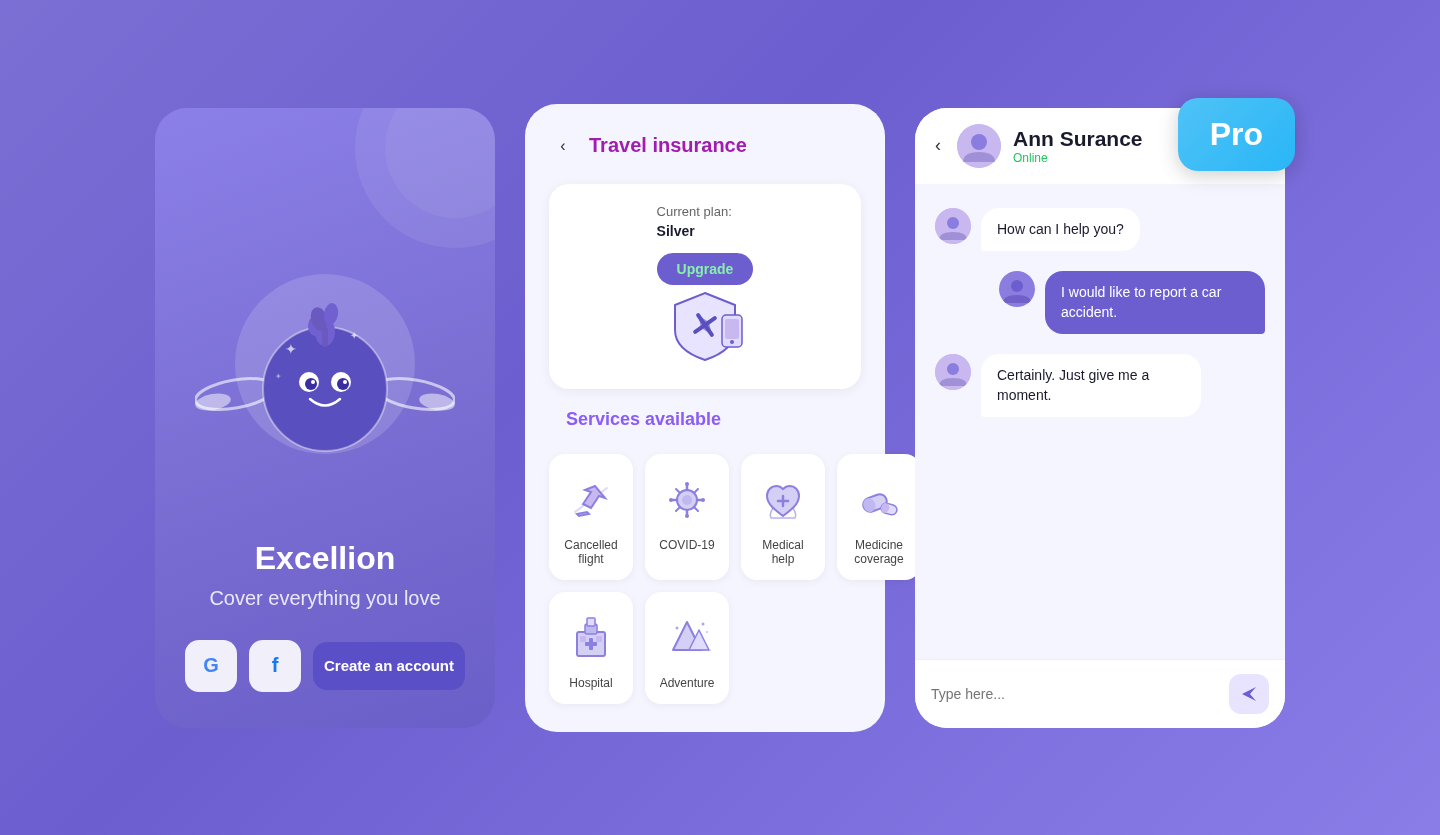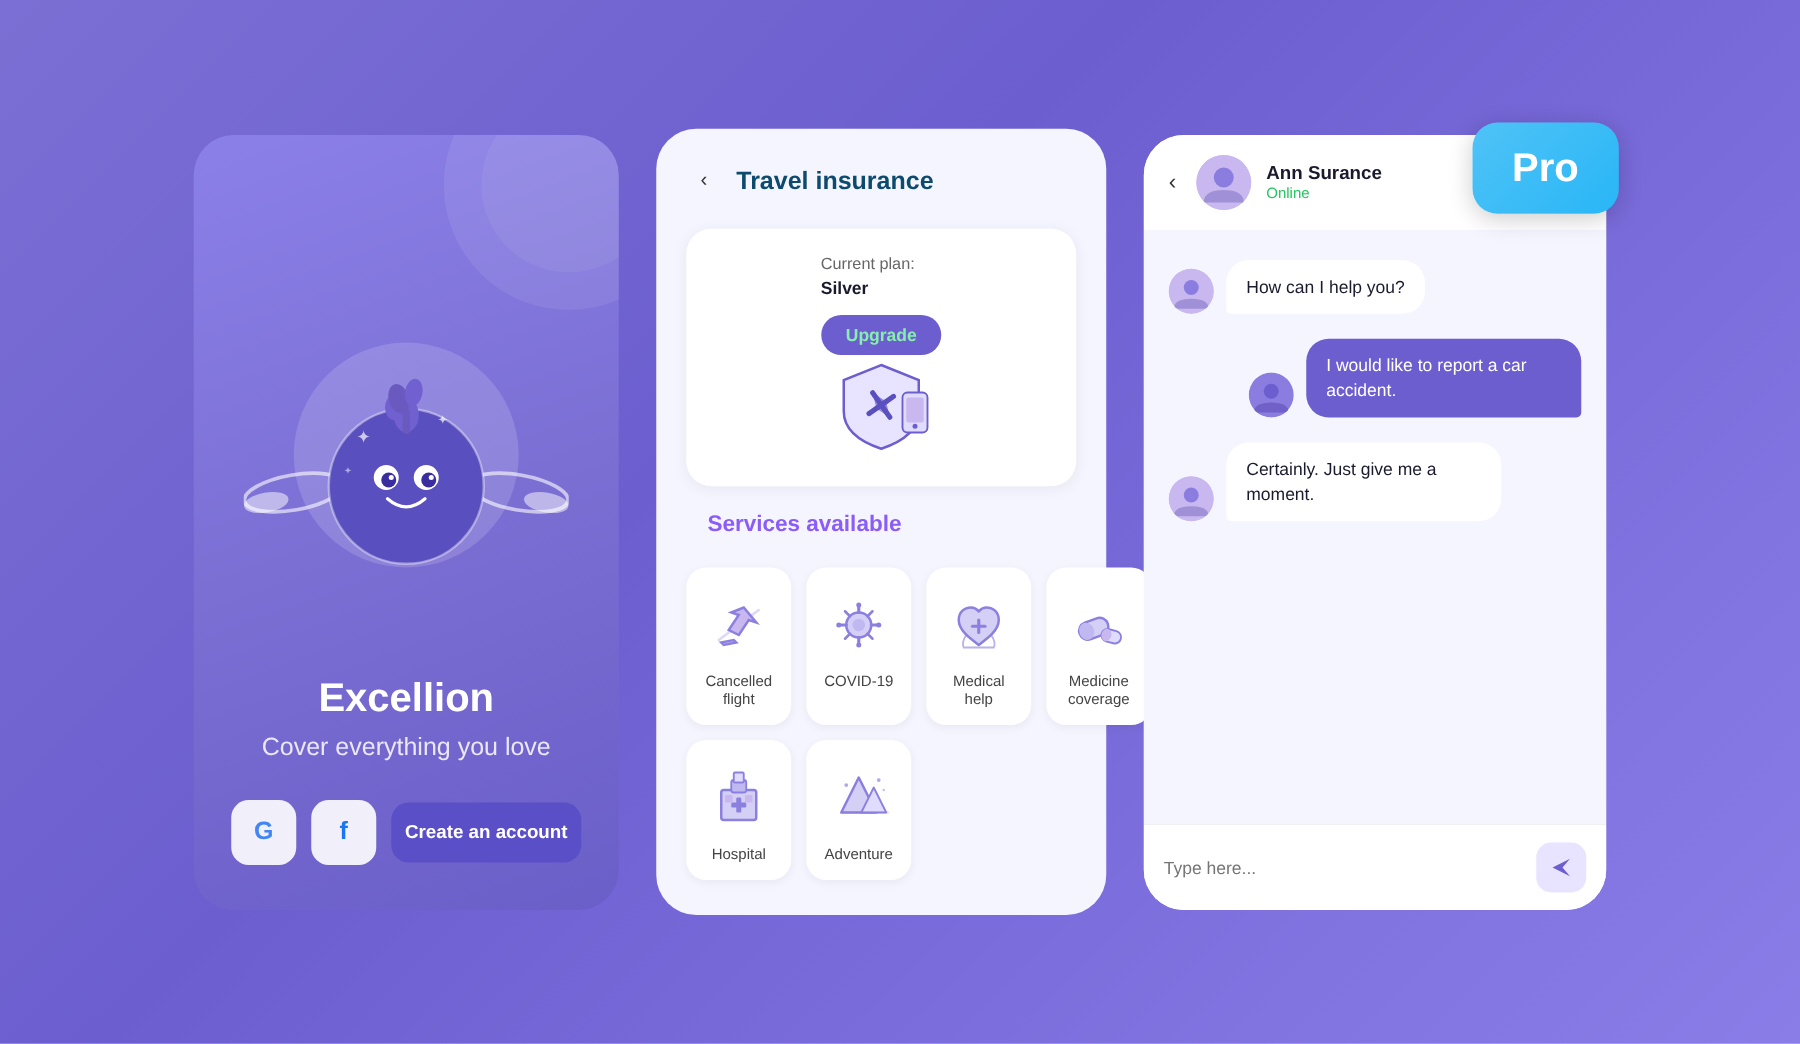--- a/index.html
+++ b/index.html
@@ -138,21 +138,21 @@
       justify-content: center;
       font-size: 16px;
       color: #333;
       cursor: pointer;
       background: none;
       border: none;
     }
     .travel-title {
       font-size: 20px;
       font-weight: 700;
-      color: #0c4a6e;
+      color: #a21caf;
     }
     .plan-card {
       background: #fff;
       border-radius: 20px;
       padding: 20px;
       display: flex;
       align-items: center;
       justify-content: space-between;
       box-shadow: 0 2px 12px rgba(0,0,0,0.06);
       flex-direction: column;
@@ -276,40 +276,39 @@
       align-items: center;
       justify-content: center;
       overflow: hidden;
     }
     .chat-avatar svg {
       width: 44px;
       height: 44px;
     }
     .chat-user-info {}
     .chat-user-name {
-      font-size: 15px;
+      font-size: 21px;
       font-weight: 700;
       color: #1a1a2e;
     }
     .chat-status {
       font-size: 12px;
       color: #22c55e;
     }
     .chat-messages {
       flex: 1;
       padding: 24px 20px;
       display: flex;
       flex-direction: column;
       gap: 20px;
       overflow-y: auto;
       background: #f5f5ff;
     }
     .message-row {
       display: flex;
-      align-items: flex-end;
       gap: 10px;
     }
     .message-row.left {}
     .message-row.right {
       flex-direction: row-reverse;
     }
     .msg-avatar {
       width: 36px;
       height: 36px;
       border-radius: 50%;

